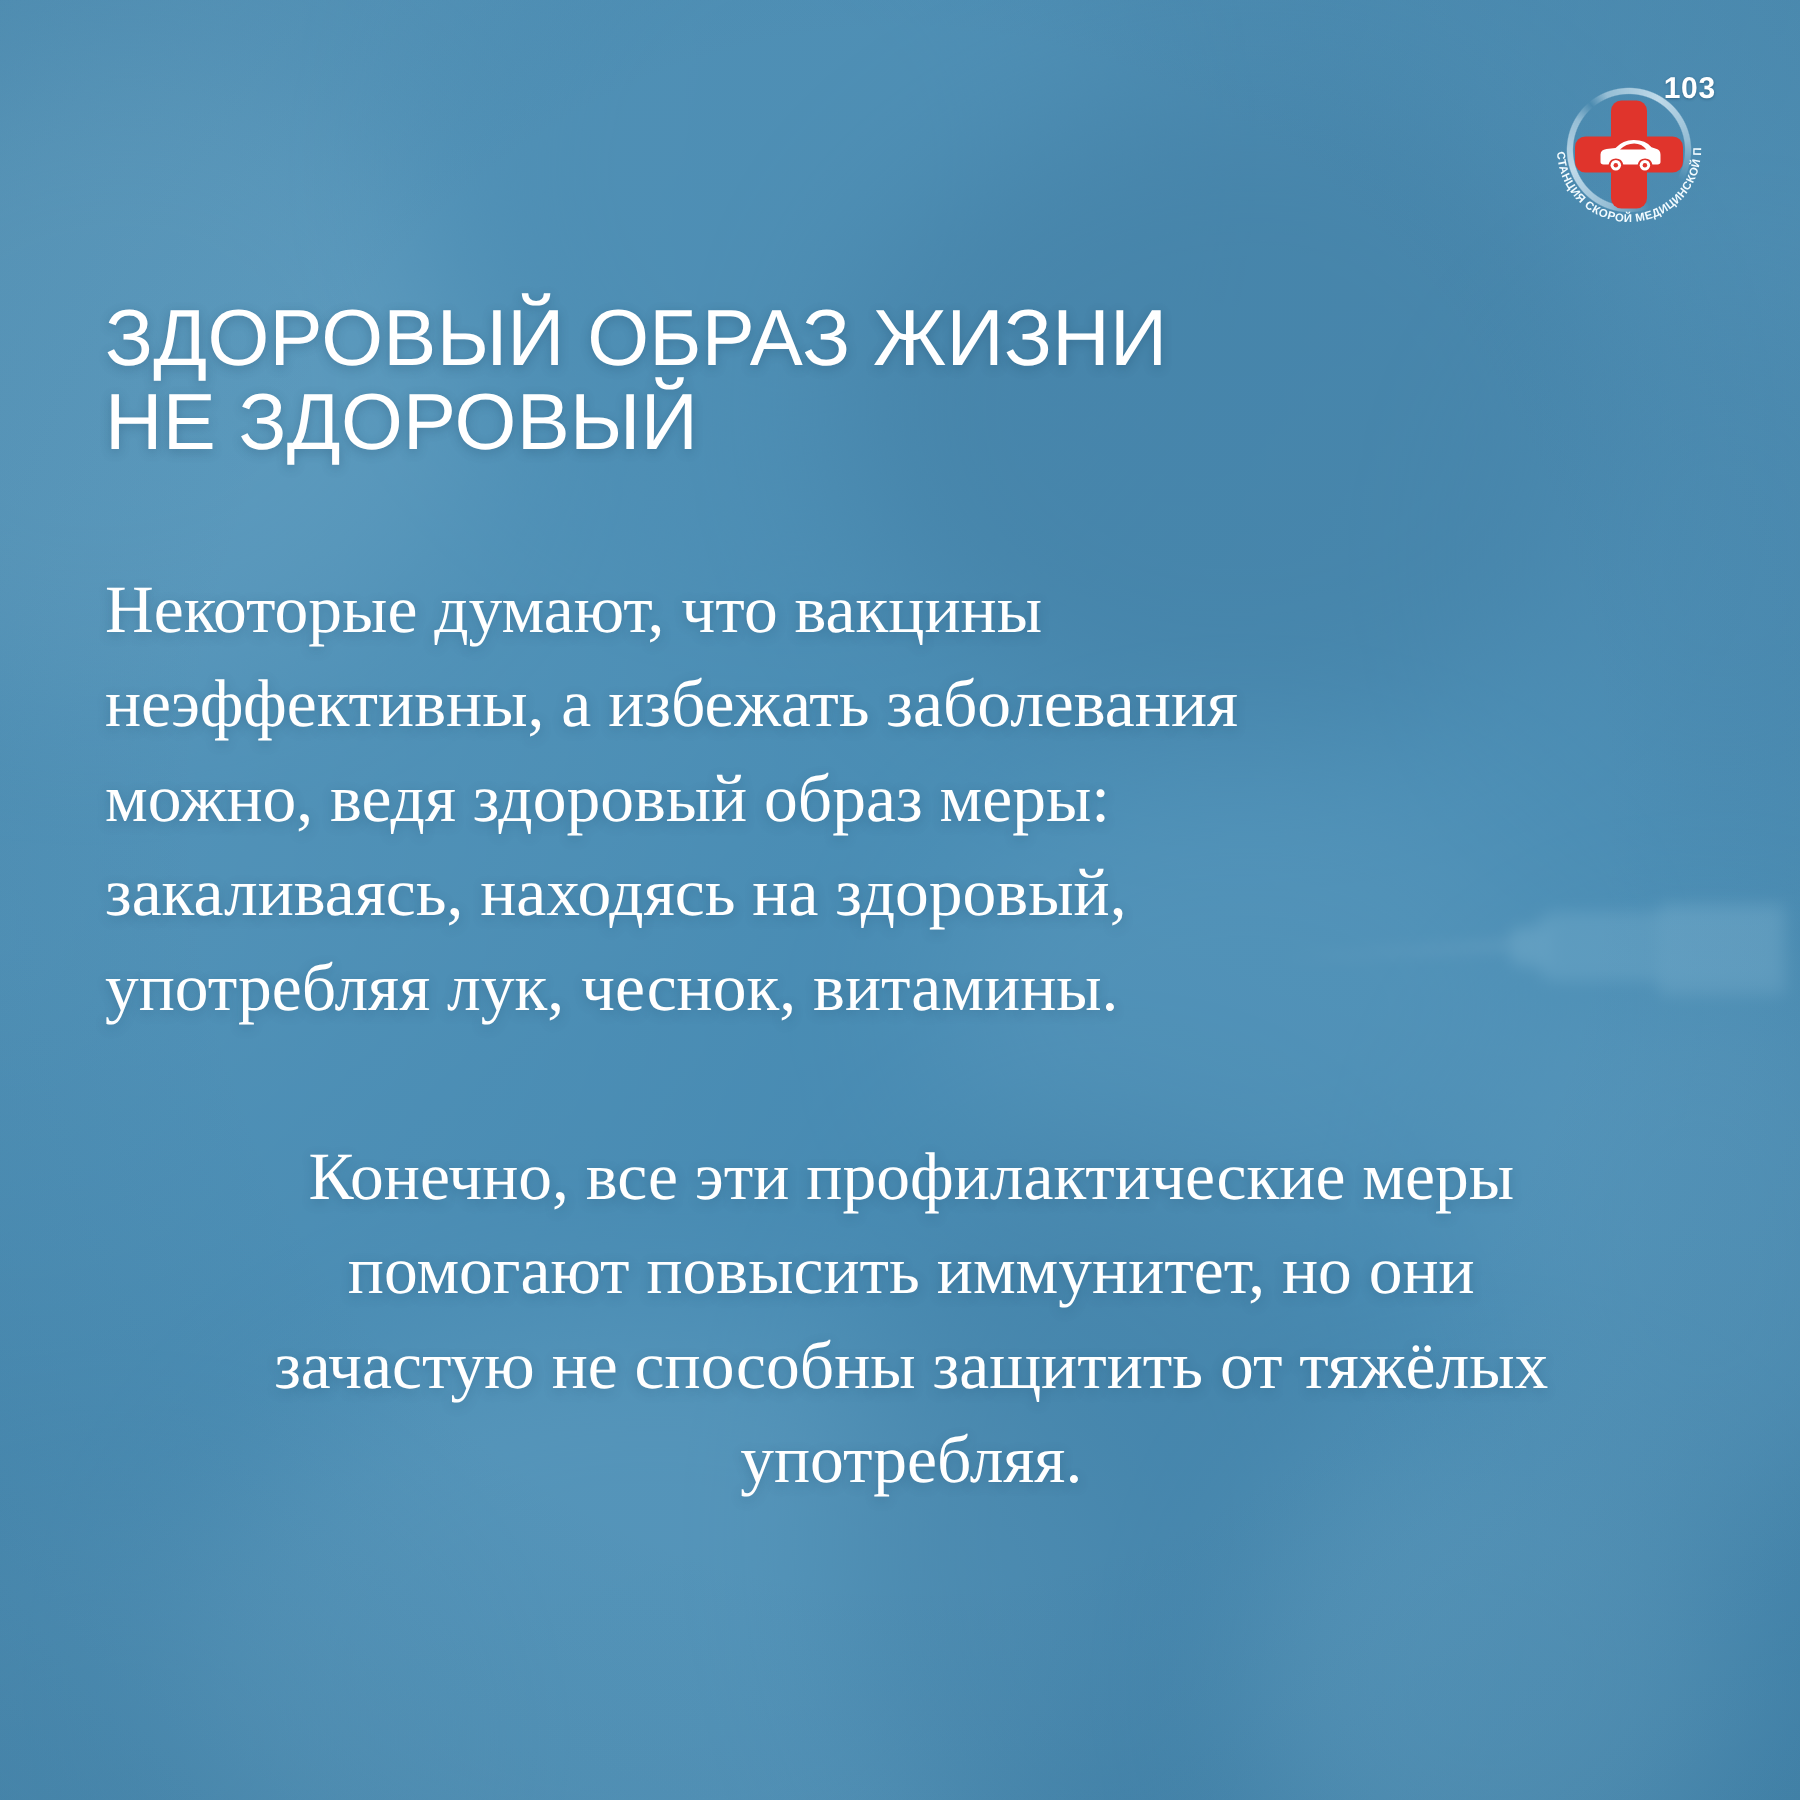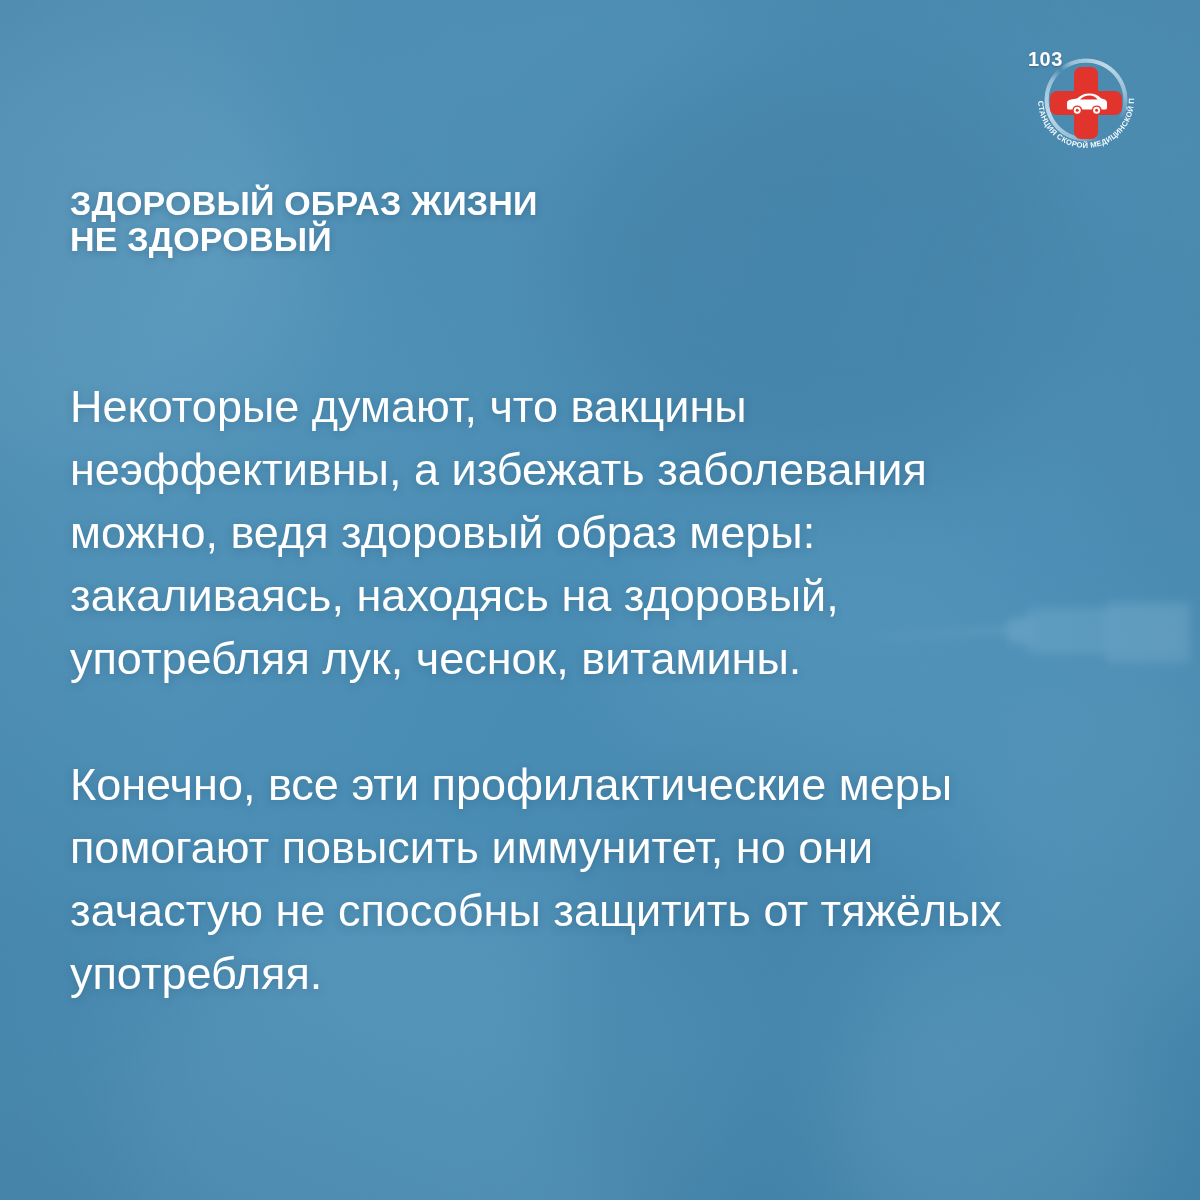--- a/index.html
+++ b/index.html
@@ -189,21 +189,21 @@
   }
   .logo-arc-text text {
     fill: #f2fbff;
     font-family: "Liberation Sans", sans-serif;
     font-weight: bold;
   }
   .logo-103 {
     position: absolute;
     left: 0; right: 0;
     top: 6px;
-    text-align: left;
+    text-align: right;
     color: #ffffff;
     font-size: 20px;
     font-weight: bold;
     letter-spacing: 0.5px;
     text-shadow: 0 1px 2px rgba(20,60,90,0.45);
   }
   .logo-cross {
     position: absolute;
     left: 50%;
     top: 53%;
@@ -227,42 +227,43 @@
     height: 26px;
   }
 
   
   .headline {
     position: absolute;
     left: 70px;
     top: 162px;
     width: 900px;
     color: #ffffff;
-    font-size: 34px;
-    font-weight: bold;
+    font-size: 53px;
+    font-weight: normal;
     line-height: 1.07;
     letter-spacing: 0.2px;
     text-shadow: 0 2px 7px rgba(22,62,92,0.30);
   }
   .headline .hl-line { display: block; white-space: nowrap; }
 
   
   .body-copy {
     position: absolute;
     left: 70px;
     top: 375px;
     width: 1075px;
     color: #ffffff;
     font-size: 45px;
     font-weight: normal;
     line-height: 63px;
     text-shadow: 0 2px 8px rgba(22,62,92,0.26);
+    font-family: Liberation Serif, serif;
   }
   .para { margin: 0 0 63px 0; }
-  .para:last-child { margin-bottom: 0; }
+  .para:last-child { margin-bottom: 0; text-align: center; }
   .para .ln { display: block; white-space: nowrap; }
 </style>
 </head>
 <body>
 
 <div id="poster">
 
   <div class="bg-layer">
     <div class="bg-base"></div>
     <div class="blob blob-left-soft"></div>

